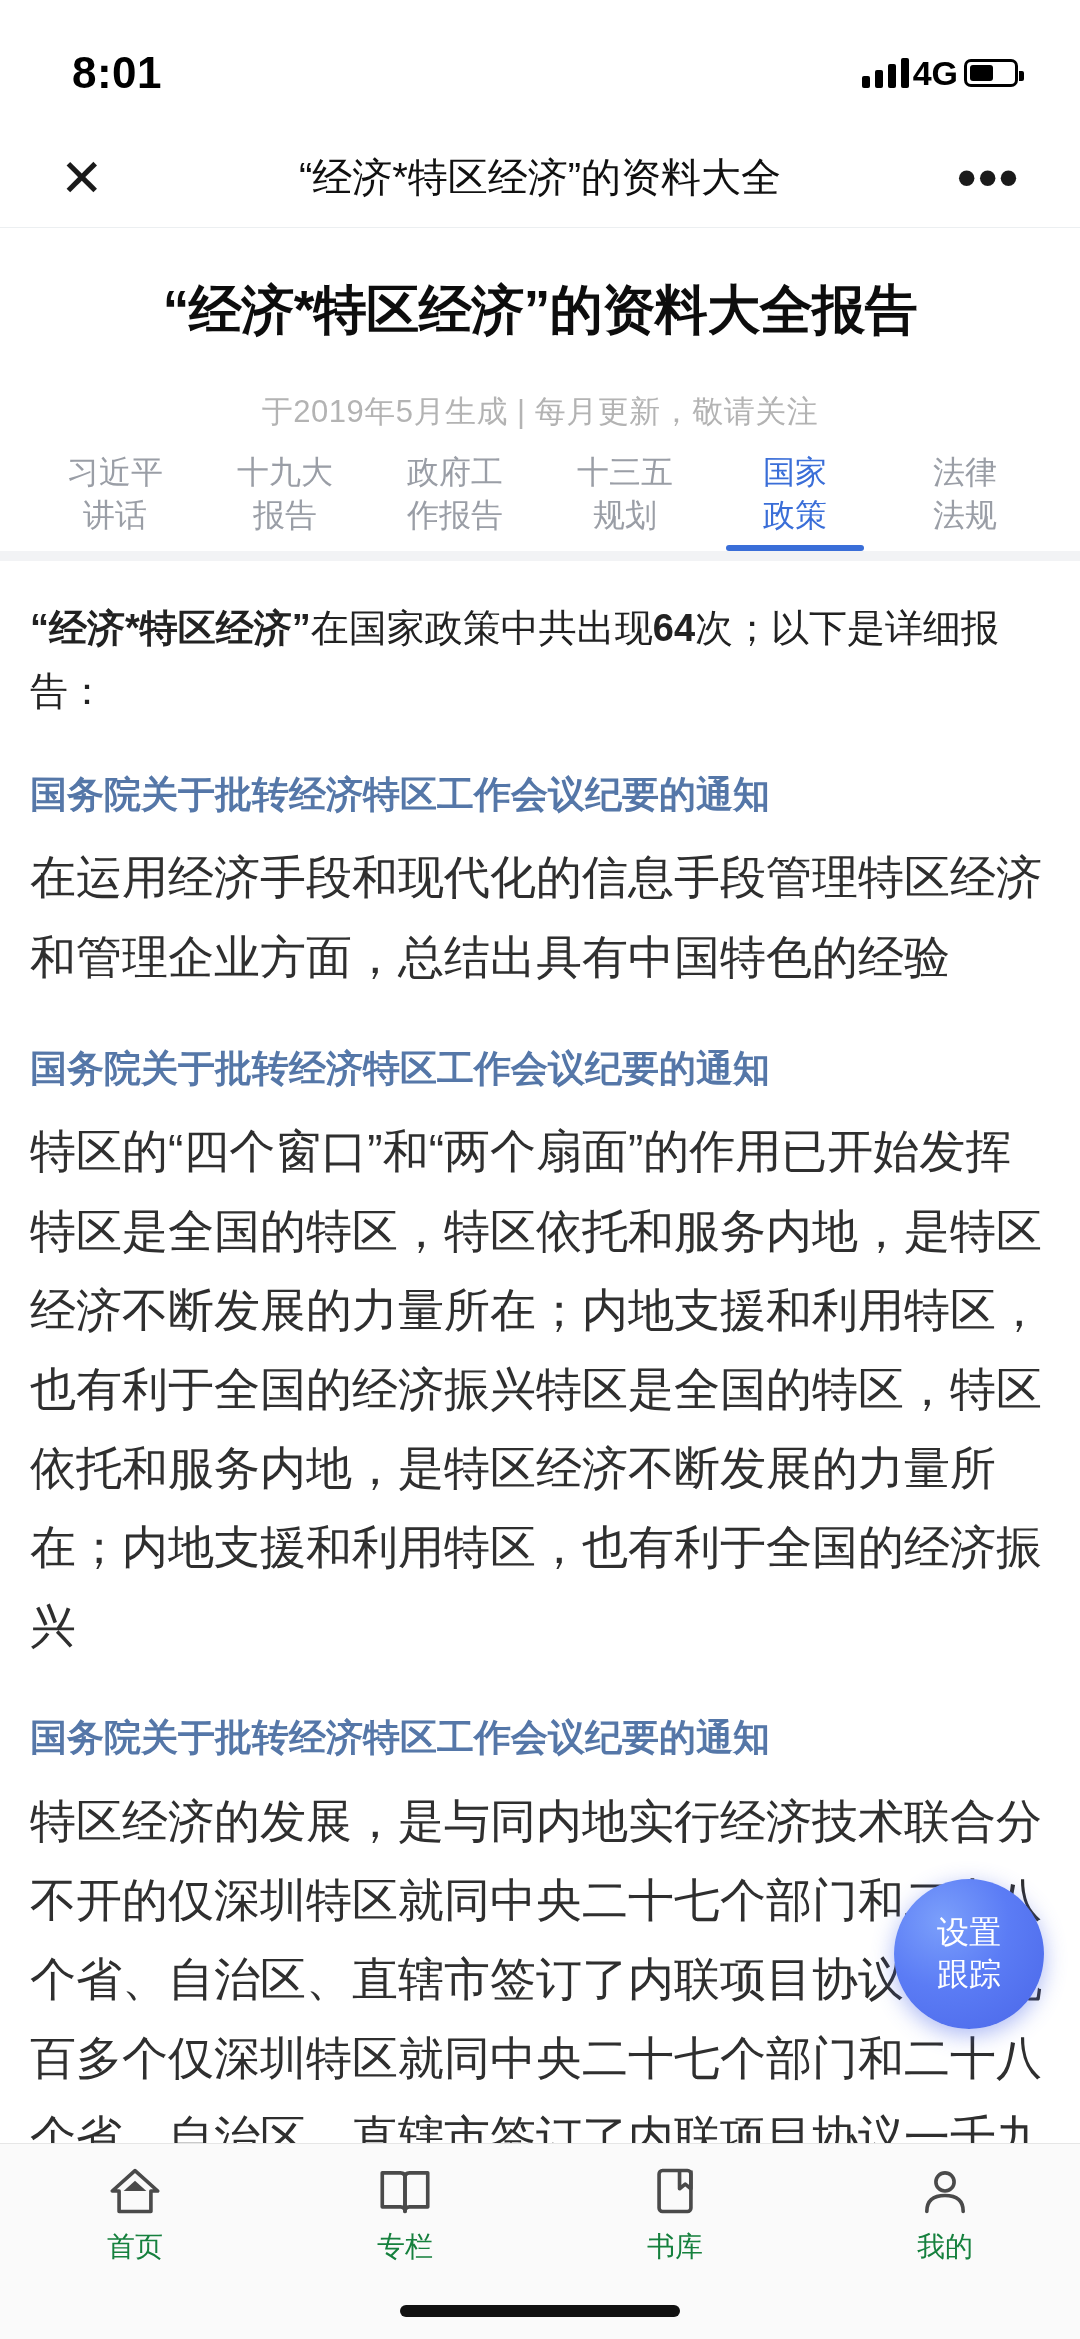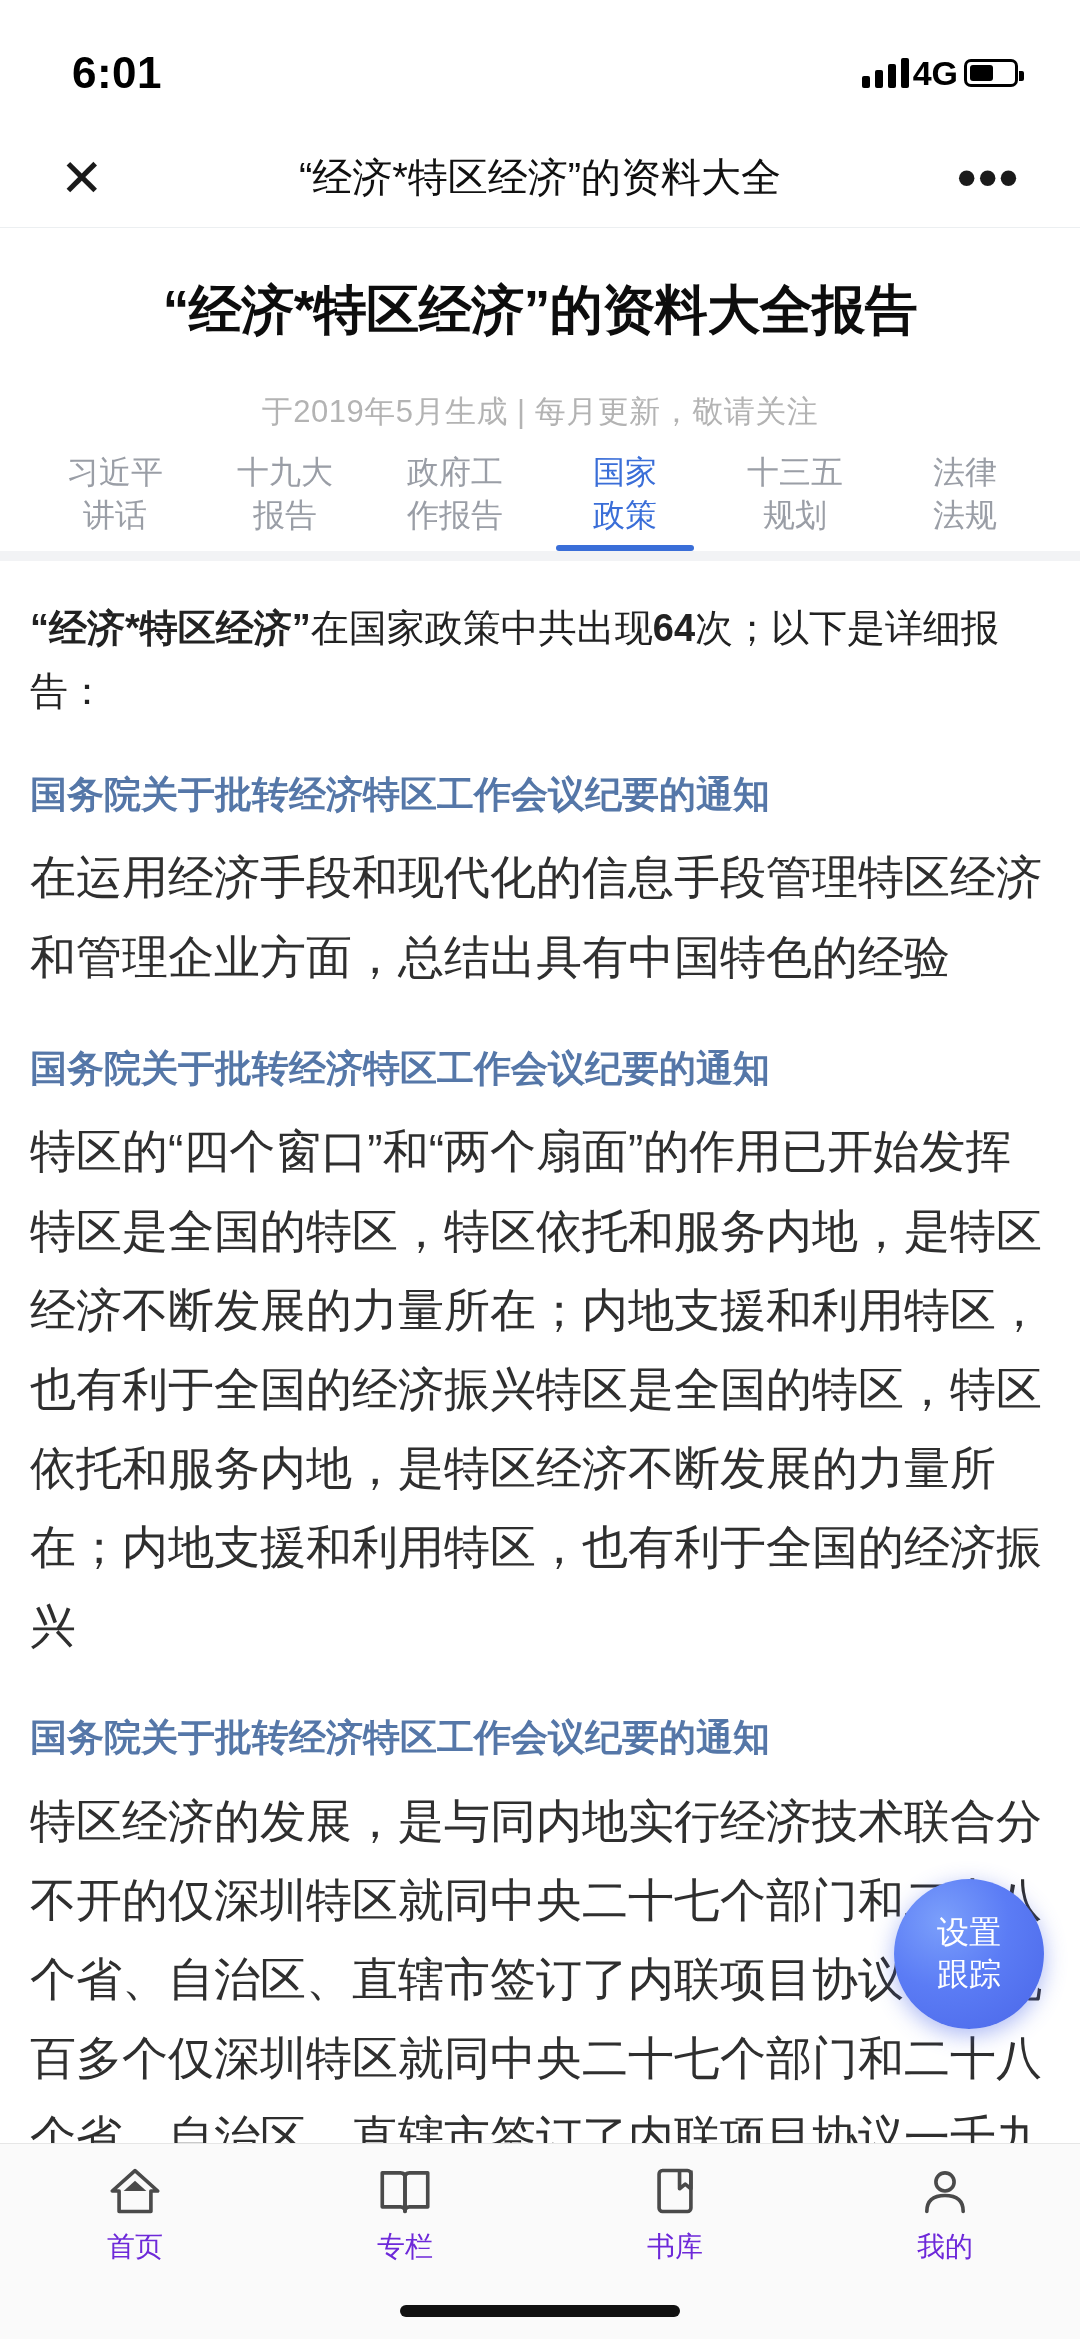--- a/index.html
+++ b/index.html
@@ -222,42 +222,42 @@
     display: flex;
     align-items: flex-start;
     padding-top: 22px;
   }
   .tabbar-item {
     flex: 1;
     display: flex;
     flex-direction: column;
     align-items: center;
     gap: 12px;
-    color: #6d28d9;
+    color: #15803d;
     font-size: 28px;
   }
   .tabbar-item svg { display: block; }
   .home-indicator {
     position: absolute;
     left: 50%;
     transform: translateX(-50%);
     bottom: 22px;
     width: 280px;
     height: 12px;
     border-radius: 6px;
     background: #111;
   }
 </style>
 </head>
 <body>
 
 <div class="phone">
 
   <div class="statusbar">
-    <div class="status-time">6:01</div>
+    <div class="status-time">8:01</div>
     <div class="status-right">
       <div class="signal">
         <i></i>
           <i></i>
           <i></i>
           <i></i>
       </div>
       <div class="net-label">4G</div>
       <div class="battery">
           <div class="fill"></div>
@@ -282,27 +282,27 @@
       <span class="l2">讲话</span>
     </div>
     <div class="tab">
       <span>十九大</span>
       <span class="l2">报告</span>
     </div>
     <div class="tab">
       <span>政府工</span>
       <span class="l2">作报告</span>
     </div>
+    <div class="tab">
+      <span>十三五</span>
+      <span class="l2">规划</span>
+    </div>
     <div class="tab active">
       <span>国家</span>
       <span class="l2">政策</span>
-    </div>
-    <div class="tab">
-      <span>十三五</span>
-      <span class="l2">规划</span>
     </div>
     <div class="tab">
       <span>法律</span>
       <span class="l2">法规</span>
     </div>
   </div>
 
   <div class="content">
     <div class="summary">
       <b>“经济*特区经济”</b><span>在国家政策中共出现</span><b>64</b><span>次；以下是详细报告：</span>

